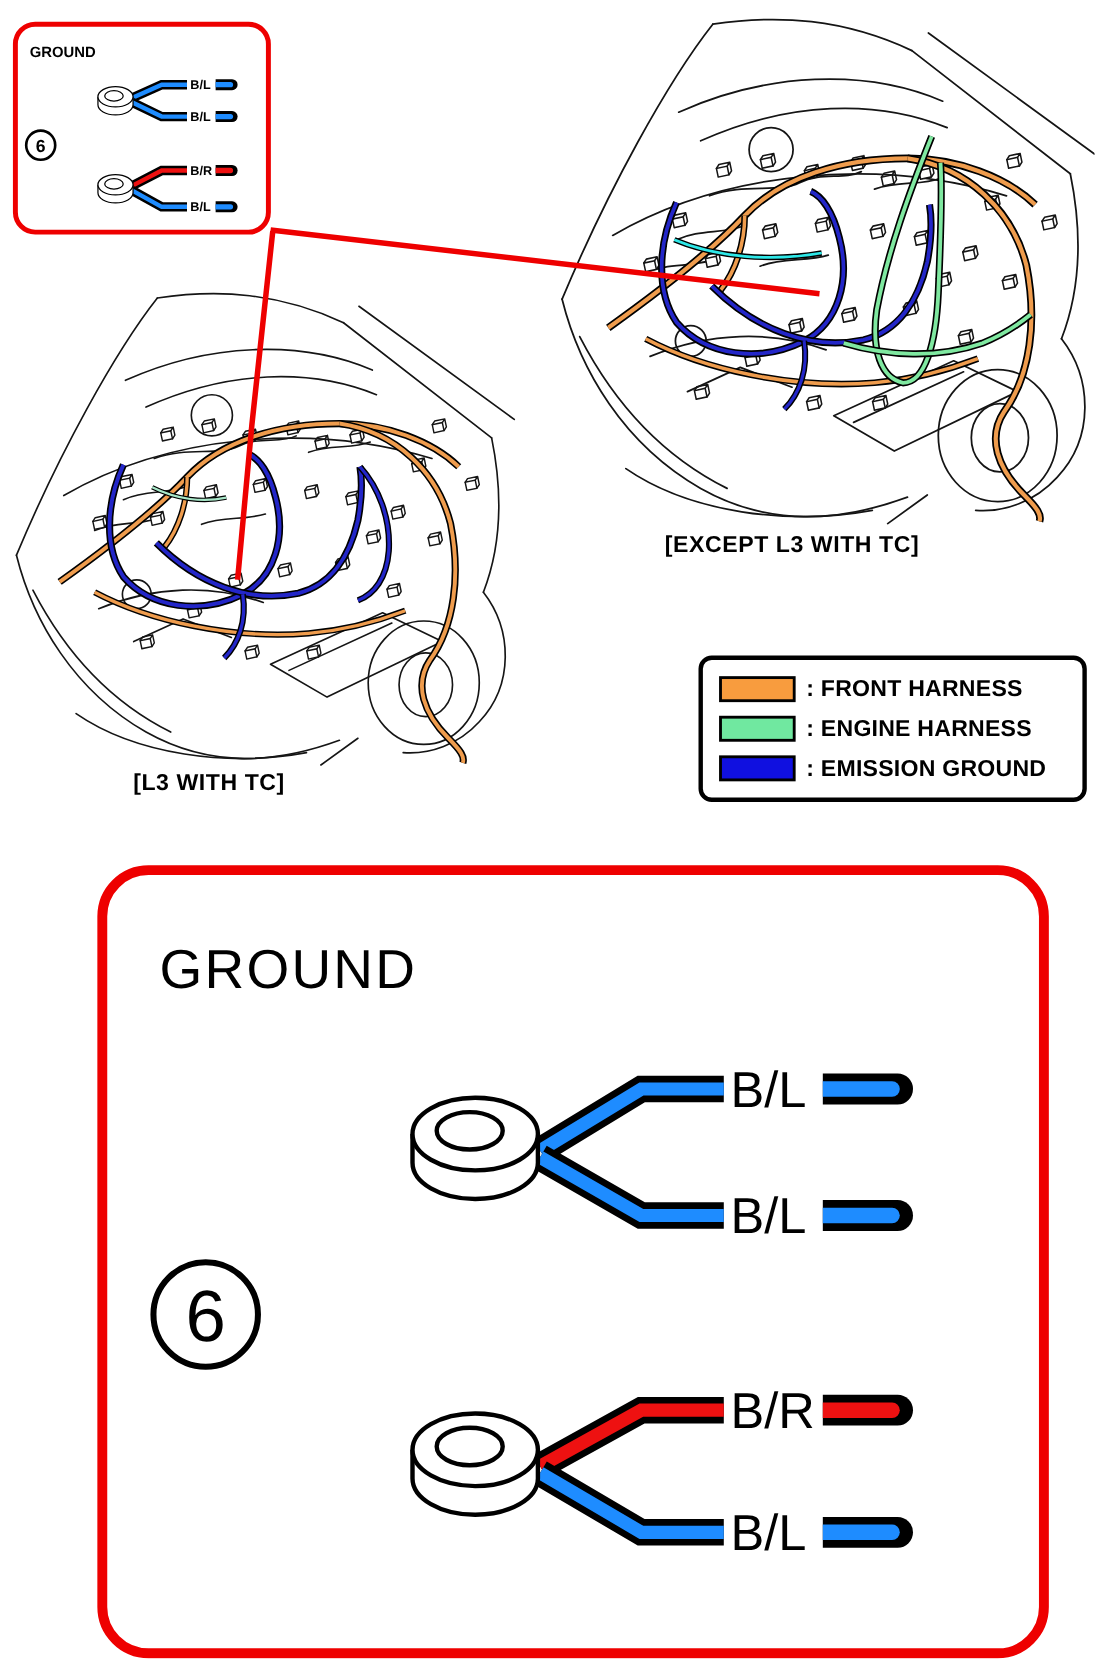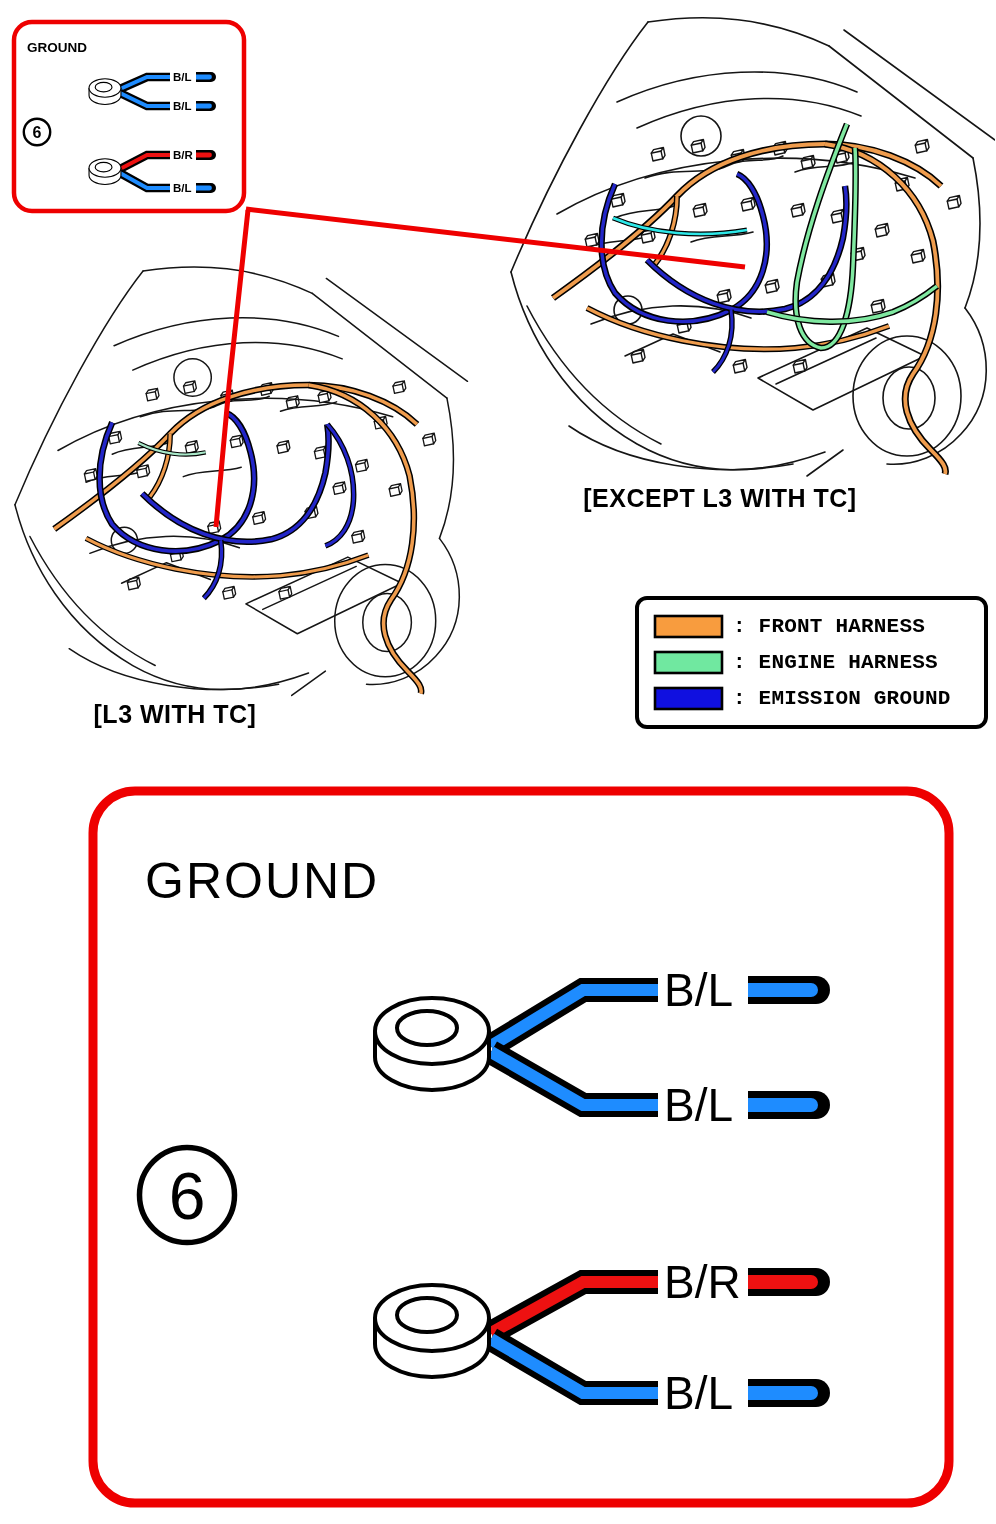--- a/index.html
+++ b/index.html
@@ -2,25 +2,25 @@
 <html><head>
 <meta charset="utf-8">
 <style>
   html,body{margin:0;padding:0;background:#fff;}
   .page{position:relative;width:996px;height:1524px;background:#fff;overflow:hidden;
         font-family:"Liberation Sans",sans-serif;color:#000;}
   .abs{position:absolute;}
   svg{display:block;}
   svg text{font-family:"Liberation Sans",sans-serif;fill:#000;}
   .b{font-weight:bold;}
-  .caption{position:absolute;font-weight:bold;font-size:25px;text-align:center;letter-spacing:0.5px;}
+  .caption{position:absolute;font-weight:bold;font-size:21px;text-align:center;letter-spacing:0.5px;}
   .legend{position:absolute;left:635px;top:596px;width:353px;height:133px;box-sizing:border-box;
           border:4px solid #000;border-radius:12px;background:#fff;display:flex;flex-direction:column;
           justify-content:space-evenly;padding:3px 4px 3px 14px;}
-  .legend-row{display:flex;align-items:center;gap:8px;font-family:Liberation Mono, monospace;}
+  .legend-row{display:flex;align-items:center;gap:8px;}
   .legend-label{font-weight:bold;font-size:21px;white-space:nowrap;letter-spacing:0.2px;}
   .hk{fill:none;stroke:#000;}
   .hc{fill:none;}
   .overlay{pointer-events:none;z-index:9;}
 </style>
 </head>
 <body>
 
 <div class="page">
 
@@ -149,21 +149,21 @@
         <path class="hc" stroke-width="3.2" d="M350,180 C368,200 380,230 378,262 C376,288 364,304 348,310"></path>
       </g>
       <g stroke="#A9E8C9">
         <path class="hk" stroke-width="4.5" d="M148,200 C172,212 198,215 220,210"></path>
         <path class="hc" stroke-width="2.2" d="M148,200 C172,212 198,215 220,210"></path>
       </g>
     </g>
   </svg>
 
   <div class="caption" style="left:550px;top:484px;width:340px;">[EXCEPT L3 WITH TC]</div>
-  <div class="caption" style="left:60px;top:700px;width:230px;">[L3 WITH TC]</div>
+  <div class="caption" style="left:75px;top:700px;width:230px;">[L3 WITH TC]</div>
 
   <div class="legend">
     <div class="legend-row">
       <svg width="72" height="25">
         <rect x="2" y="2" width="67" height="21" stroke="#000" stroke-width="2.6" fill="#F89C3E"></rect>
       </svg>
       <span class="legend-label">: FRONT HARNESS</span>
     </div>
     <div class="legend-row">
       <svg width="72" height="25">

